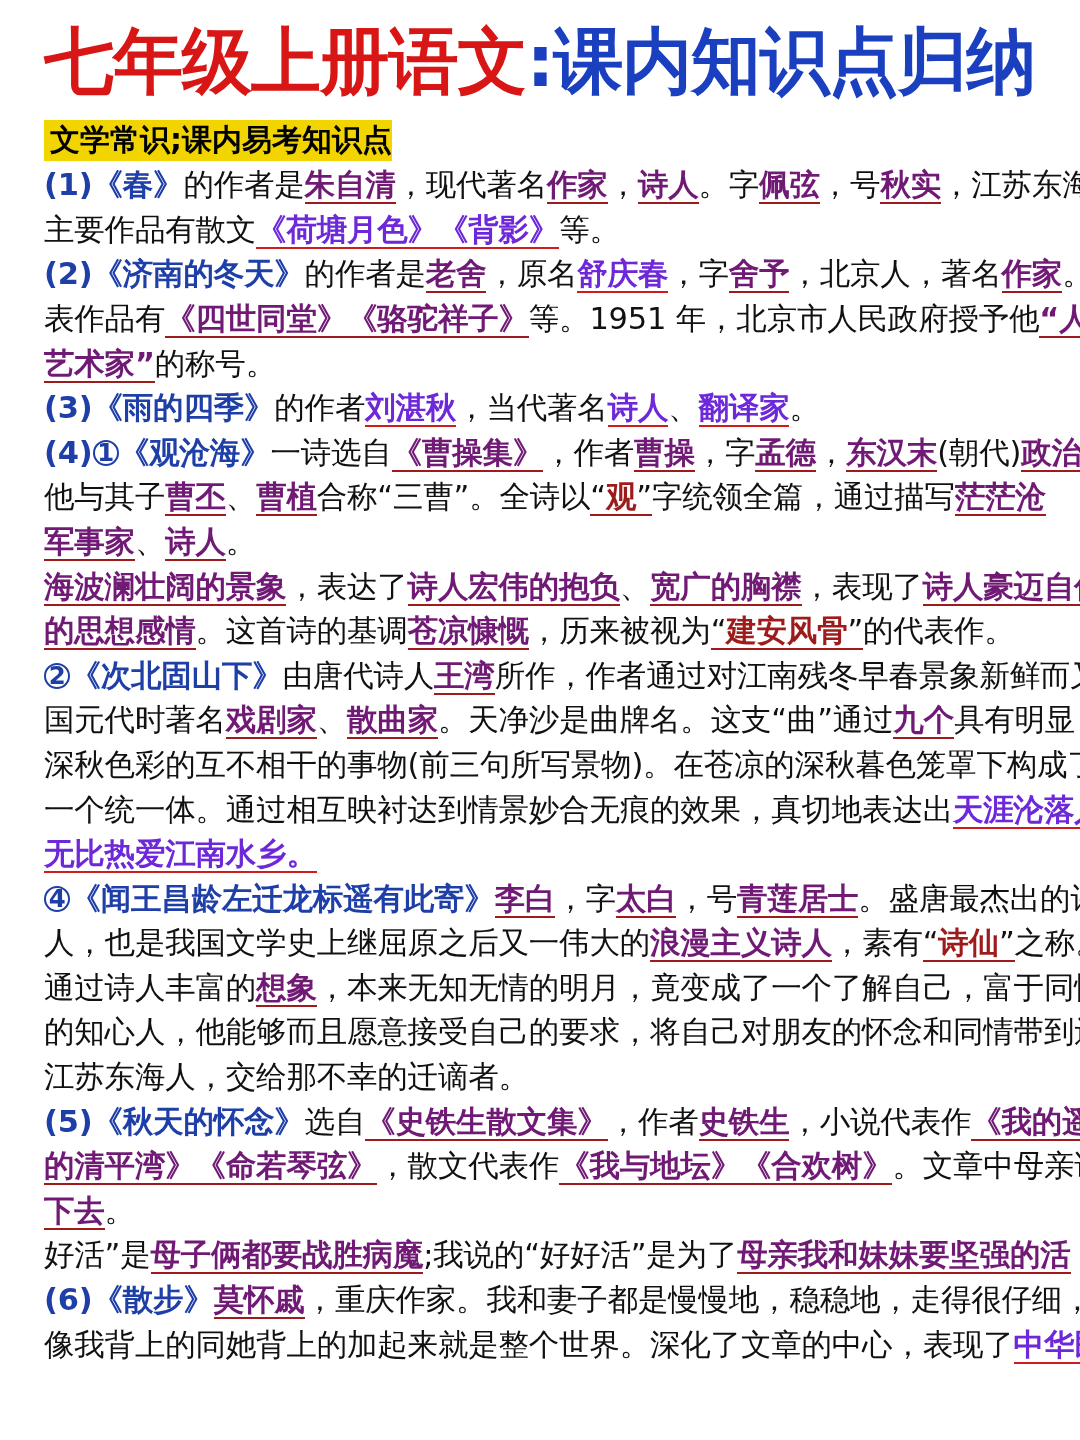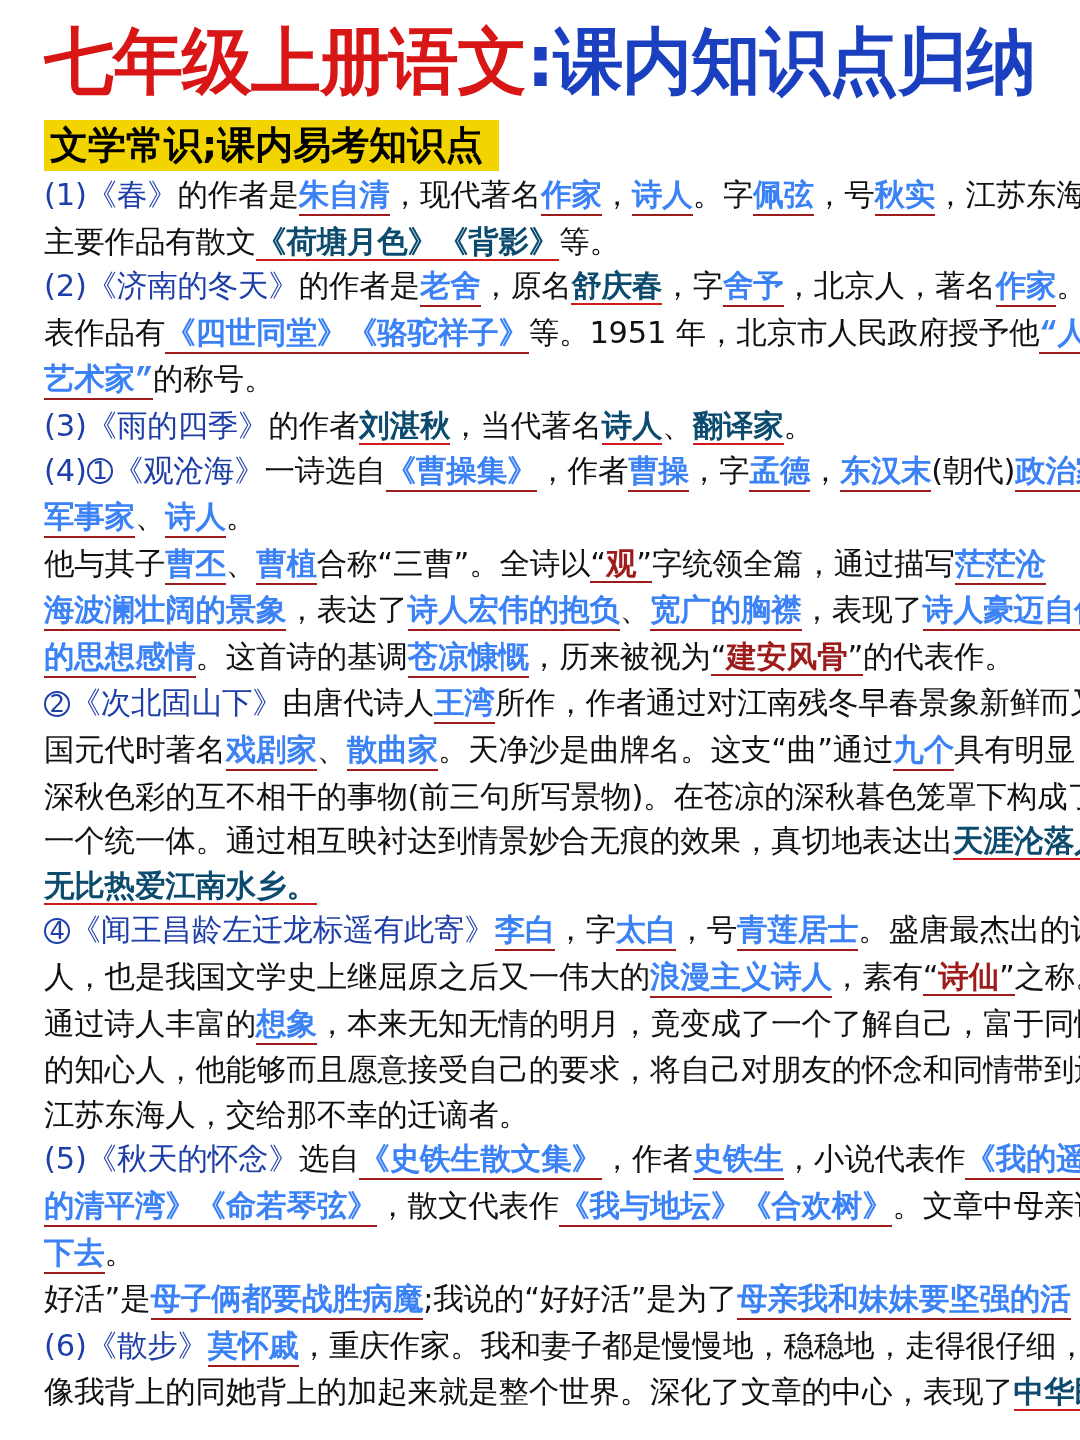--- a/index.html
+++ b/index.html
@@ -43,23 +43,23 @@
   .t-blue { color: #1a3fbf; }
 
   
   .section-head {
     margin: 14px 0 2px 44px;
     display: inline-block;
     background: #f2d500;
     color: #000000;
     font-family: "DejaVu Sans", "Liberation Sans", sans-serif;
     font-weight: 700;
-    font-size: 38px;
+    font-size: 30px;
     line-height: 1.22;
-    padding: 2px 16px 3px 6px;
+    padding: 2px 0 3px 6px;
     white-space: nowrap;
   }
 
   
   .body-block {
     margin: 0;
     padding: 0 30px 0 44px;
   }
   .ln {
     font-family: "DejaVu Sans", "Liberation Sans", sans-serif;
@@ -67,34 +67,33 @@
     line-height: 44.6px;
     color: #111111;
     white-space: nowrap;
     letter-spacing: -0.2px;
     font-weight: 500;
   }
 
   
   .blue {
     color: #1f3fa8;
-    font-weight: 400;
+    font-weight: 700;
   }
   .dred {
-    color: #3b82f6;
+    color: #701a75;
     font-weight: 700;
     border-bottom: 2px solid #9e1b1b;
-    font-family: Liberation Mono, monospace;
   }
   .dred-nu {
     color: #9e1b1b;
     font-weight: 700;
   }
   .bred {
-    color: #0c4a6e;
+    color: #6d28d9;
     font-weight: 700;
     border-bottom: 2px solid #cf1b1b;
   }
   .plain-u {
     border-bottom: 2px solid #9e1b1b;
   }
   .circ {
     display: inline-block;
     border: 2px solid #2a2a2a;
     border-radius: 50%;
@@ -135,23 +134,23 @@
     <div class="ln"><span class="blue">(2)《济南的冬天》</span>的作者是<span class="dred">老舍</span>，原名<span class="bred">舒庆春</span>，字<span class="dred">舍予</span>，北京人，著名<span class="dred">作家</span>。代</div>
 
     <div class="ln">表作品有<span class="dred">《四世同堂》《骆驼祥子》</span>等。1951 年，北京市人民政府授予他<span class="dred">“人民</span></div>
 
     <div class="ln"><span class="dred">艺术家”</span>的称号。</div>
 
     <div class="ln"><span class="blue">(3)《雨的四季》</span>的作者<span class="bred">刘湛秋</span>，当代著名<span class="bred">诗人</span>、<span class="bred">翻译家</span>。</div>
 
     <div class="ln"><span class="blue">(4)<span class="circ b">1</span>《观沧海》</span>一诗选自<span class="dred">《曹操集》</span>，作者<span class="dred">曹操</span>，字<span class="dred">孟德</span>，<span class="dred">东汉末</span>(朝代)<span class="dred">政治家</span>、</div>
 
+    <div class="ln">他与其子<span class="dred">曹丕</span>、<span class="dred">曹植</span>合称“三曹”。全诗以<span class="plain-u">“<span class="dred-nu">观</span>”</span>字统领全篇，通过描写<span class="dred">茫茫沧</span></div>
+
     <div class="ln"><span class="dred">军事家</span>、<span class="dred">诗人</span>。</div>
-
-    <div class="ln">他与其子<span class="dred">曹丕</span>、<span class="dred">曹植</span>合称“三曹”。全诗以<span class="plain-u">“<span class="dred-nu">观</span>”</span>字统领全篇，通过描写<span class="dred">茫茫沧</span></div>
 
     <div class="ln"><span class="dred">海波澜壮阔的景象</span>，表达了<span class="dred">诗人宏伟的抱负</span>、<span class="dred">宽广的胸襟</span>，表现了<span class="dred">诗人豪迈自信</span></div>
 
     <div class="ln"><span class="dred">的思想感情</span>。这首诗的基调<span class="dred">苍凉慷慨</span>，历来被视为<span class="plain-u">“<span class="dred-nu">建安风骨</span>”</span>的代表作。</div>
 
     <div class="ln"><span class="blue"><span class="circ b">2</span>《次北固山下》</span>由唐代诗人<span class="dred">王湾</span>所作，作者通过对江南残冬早春景象新鲜而又</div>
 
 
 
     <div class="ln">国元代时著名<span class="dred">戏剧家</span>、<span class="dred">散曲家</span>。天净沙是曲牌名。这支“曲”通过<span class="dred">九个</span>具有明显</div>

